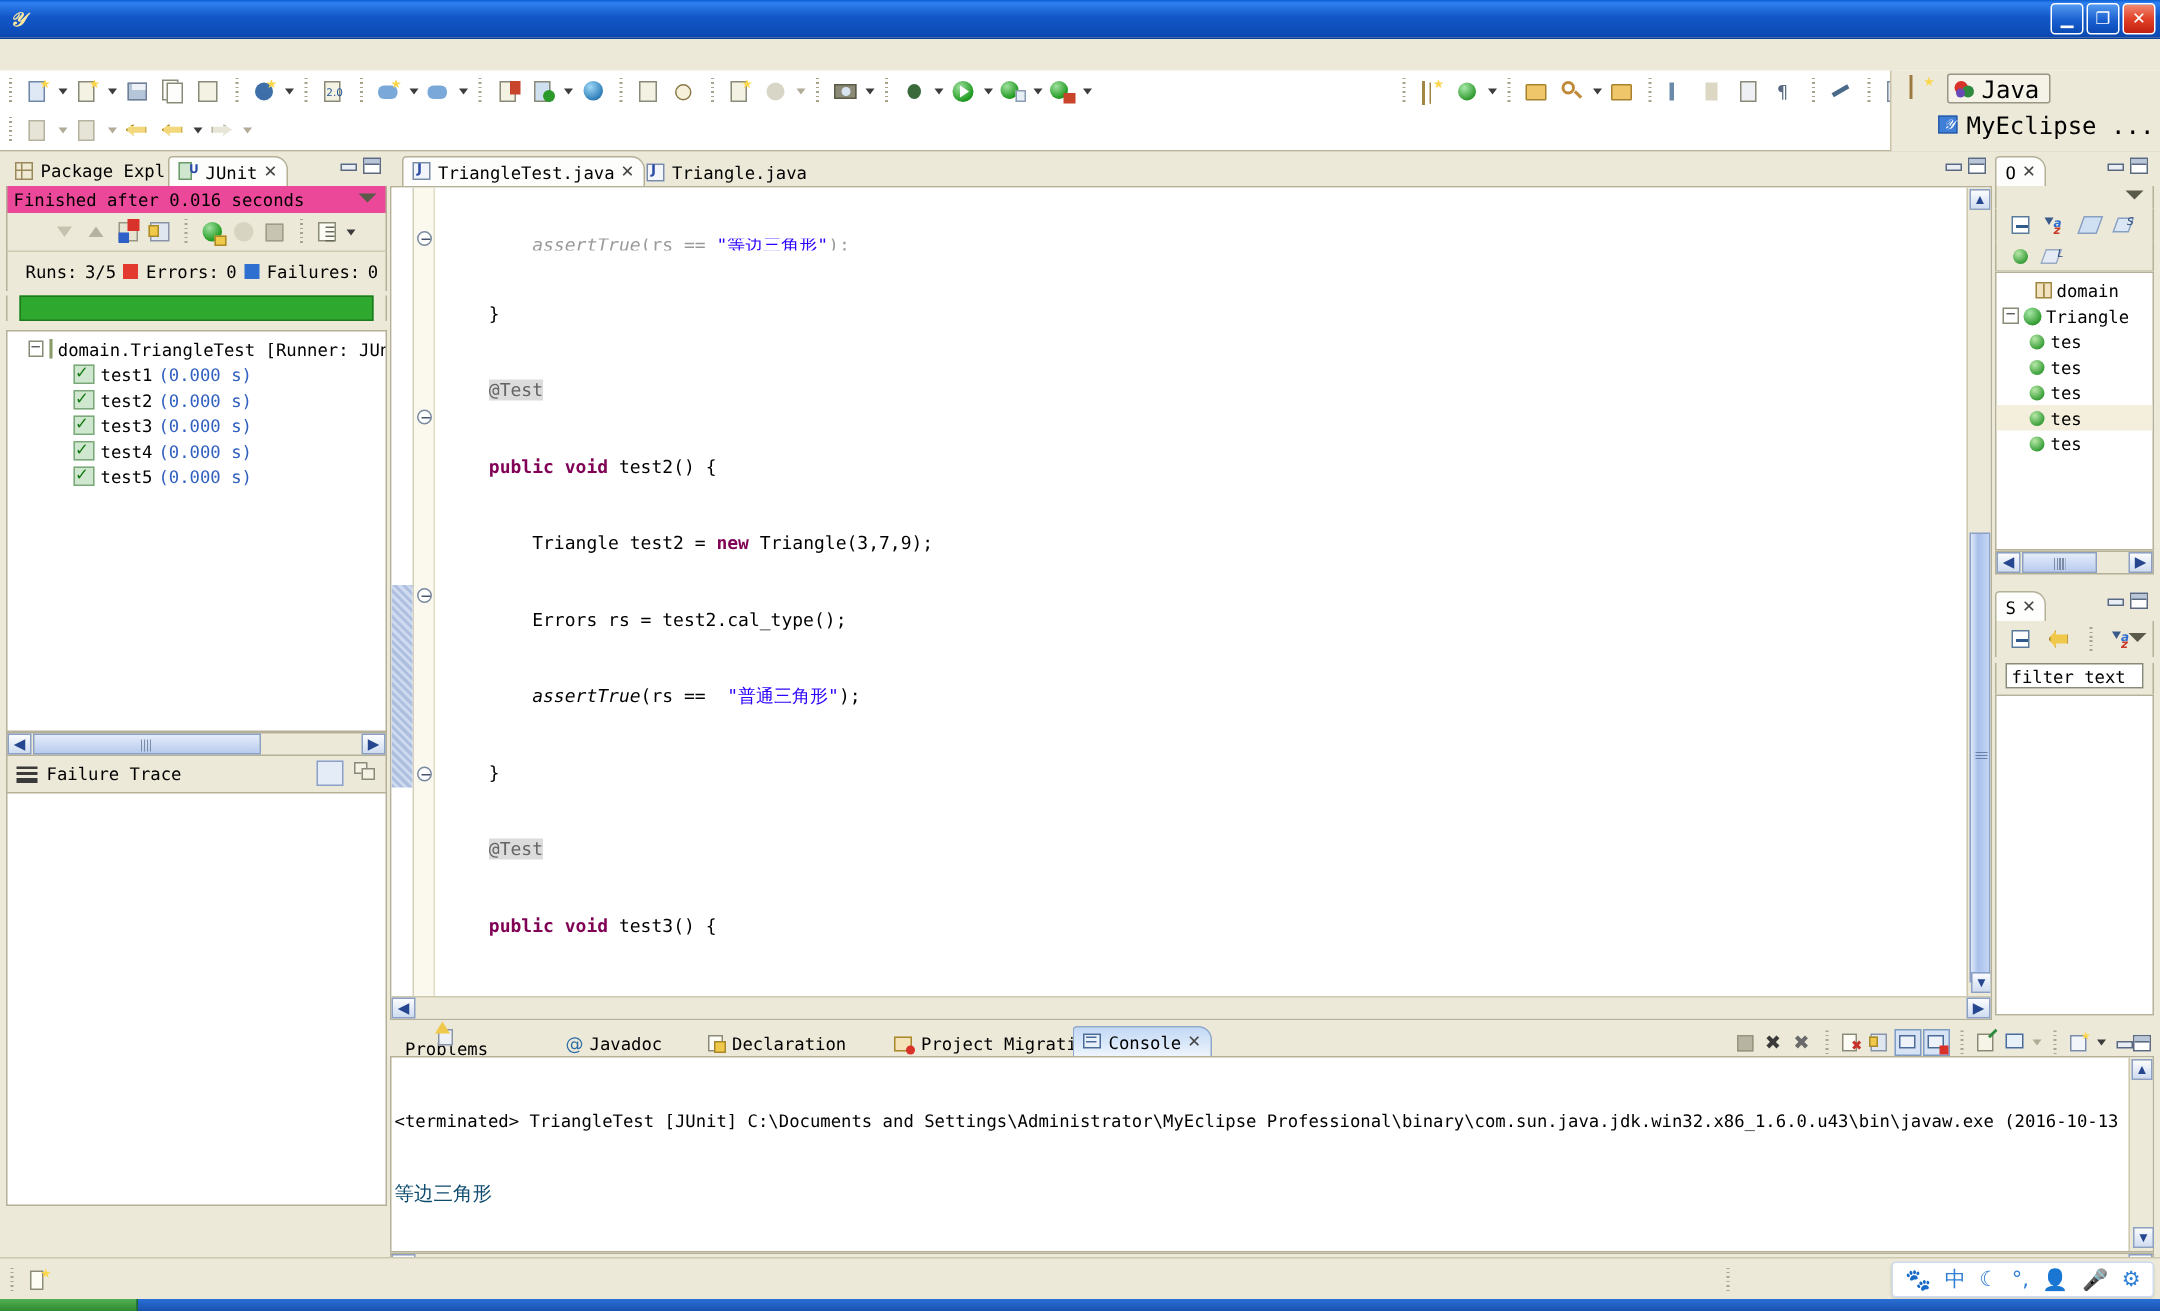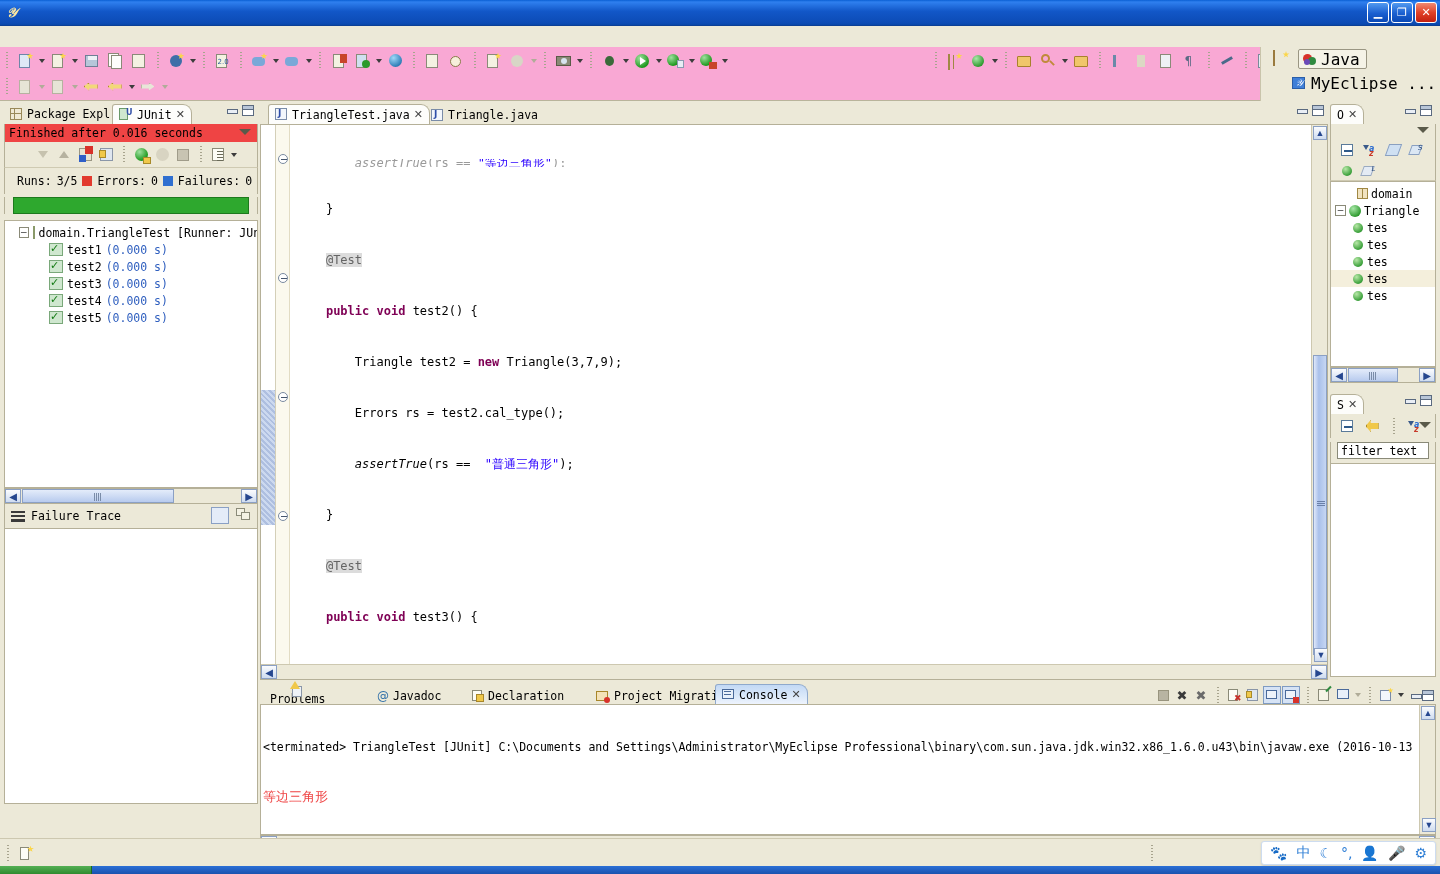--- a/index.html
+++ b/index.html
@@ -47,21 +47,21 @@
     border-bottom: 1px solid #dfdbc3;
   }
   .menu-item {
     padding: 2px 7px; font-family: "DejaVu Sans Mono", monospace; font-size: 11.5px;
     color: #000; white-space: nowrap; cursor: default;
   }
 
   
   .toolbar {
     position: absolute; top: 47px; left: 0; width: 1440px; height: 54px;
-    background: #f9a8d4; border-bottom: 1px solid #b9b49b;
+    background: #ffffff; border-bottom: 1px solid #b9b49b;
   }
   .tb-row { position: absolute; left: 0; height: 27px; display: flex; align-items: center; }
   .tb-row.r1 { top: 0; }
   .tb-row.r2 { top: 26px; }
   .tb-sep { width: 7px; height: 19px; margin: 0 3px; position: relative; }
   .tb-sep::before {
     content: ""; position: absolute; left: 3px; top: 1px; width: 2px; height: 17px;
     background-image: repeating-linear-gradient(to bottom, #a8a48e 0 1px, transparent 1px 3px);
   }
   .tb-btn {
@@ -115,21 +115,21 @@
   .tab-x { font-size: 11px; color: #444; font-family: "DejaVu Sans", sans-serif; }
   .pan-ctl { position: absolute; right: 4px; top: 3px; display: flex; gap: 5px; align-items: center; }
   .pc-min { width: 11px; height: 11px; position: relative; }
   .pc-min::after { content:""; position:absolute; left:1px; bottom:2px; width: 9px; height:3px; border:1px solid #5b6a80; background:#e9eef5;}
   .pc-max { width: 12px; height: 11px; border: 1px solid #5b6a80; background: #fff; position: relative; }
   .pc-max::after { content:""; position:absolute; left:0; top:0; width:100%; height:3px; background:#b9c6d8; border-bottom:1px solid #5b6a80;}
 
   
   #junit-view { left: 4px; top: 102px; width: 254px; height: 733px; }
   .junit-status {
-    height: 18px; background: #ef4444; display: flex; align-items: center;
+    height: 18px; background: #ec4899; display: flex; align-items: center;
     padding-left: 4px; font-family: "DejaVu Sans Mono", monospace; font-size: 11.5px;
     border-left: 1px solid #b5b098; border-right: 1px solid #b5b098; position: relative;
   }
   .vmenu-arrow { position: absolute; right: 6px; top: 5px; width: 0; height: 0;
     border-left: 6px solid transparent; border-right: 6px solid transparent; border-top: 6px solid #5a5a4a; }
   .junit-tb {
     height: 26px; background: #ece9d8; display: flex; align-items: center; gap: 1px;
     padding-left: 28px; border-left: 1px solid #b5b098; border-right: 1px solid #b5b098;
     border-bottom: 1px solid #cfcab2;
   }
@@ -224,21 +224,21 @@
   #console-view { left: 260px; top: 683px; width: 1176px; height: 152px; }
   .con-tabs { height: 21px; position: relative; display: flex; align-items: flex-end; }
   .con-tb { position: absolute; right: 2px; top: 1px; display: flex; align-items: center; gap: 1px; }
   .ctb-btn { width: 18px; height: 18px; display:flex;align-items:center;justify-content:center; position: relative;}
   .ctb-btn.pressed { border: 1px solid #7f9bc2; background: #d6e3f5; }
   .con-body { position: absolute; top: 21px; left: 0; width: 1176px; height: 131px;
               background: #fff; border: 1px solid #b5b098; display: flex; }
   .con-text { flex: 1; overflow: hidden; font-family: "DejaVu Sans Mono", monospace; font-size: 12px;
               line-height: 16.6px; padding: 1px 2px; white-space: pre; }
   .con-head { color: #000; }
-  .con-line { color: #ef4444; font-size: 13px; }
+  .con-line { color: #0c4a6e; font-size: 13px; }
   .con-vscroll { width: 16px; background: #ece9d8; border-left: 1px solid #cdc8b0; position: relative; }
 
   
   .statusbar { position: absolute; left: 0; top: 838px; width: 1440px; height: 28px; background: #ece9d8;
                border-top: 1px solid #cdc8b0; display: flex; align-items: center; }
   .sb-grip { width: 8px; height: 16px; margin-left: 4px;
              background-image: repeating-linear-gradient(to bottom, #a8a48e 0 1px, transparent 1px 3px);
              background-size: 2px 100%; background-repeat: no-repeat; background-position: 3px 0; }
   .ime-bar { position: absolute; right: 4px; top: 2px; height: 24px; background: #ffffff;
              border: 1px solid #cddcf0; border-radius: 3px; display: flex; align-items: center;

